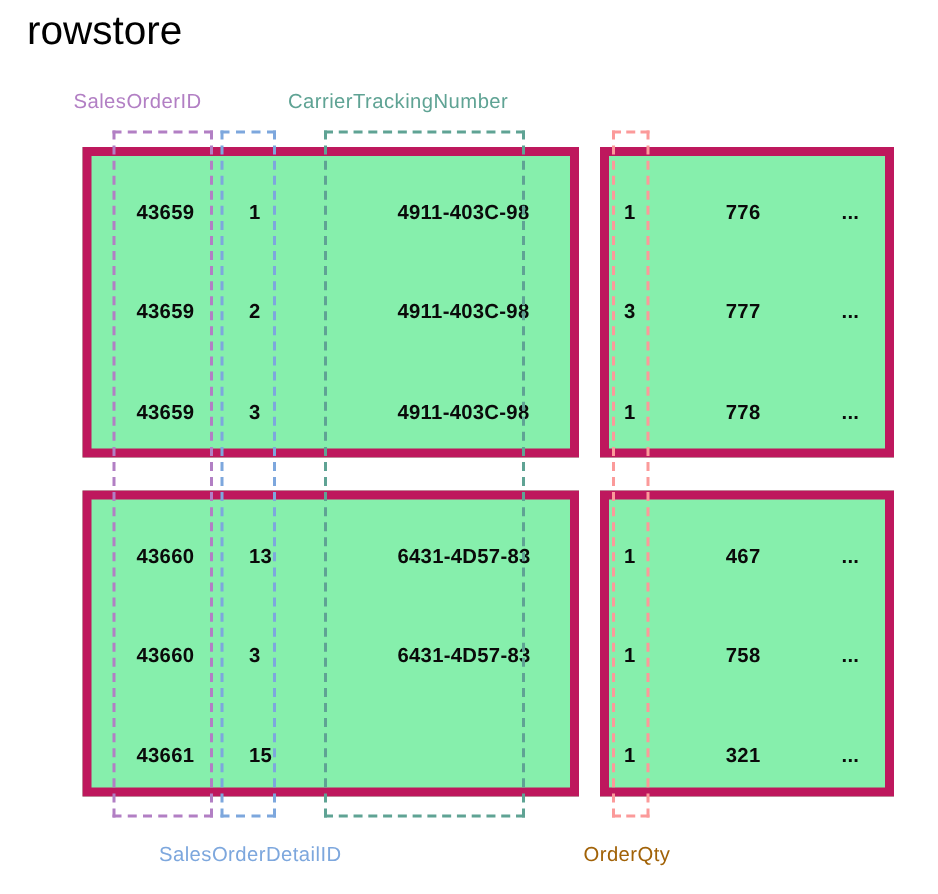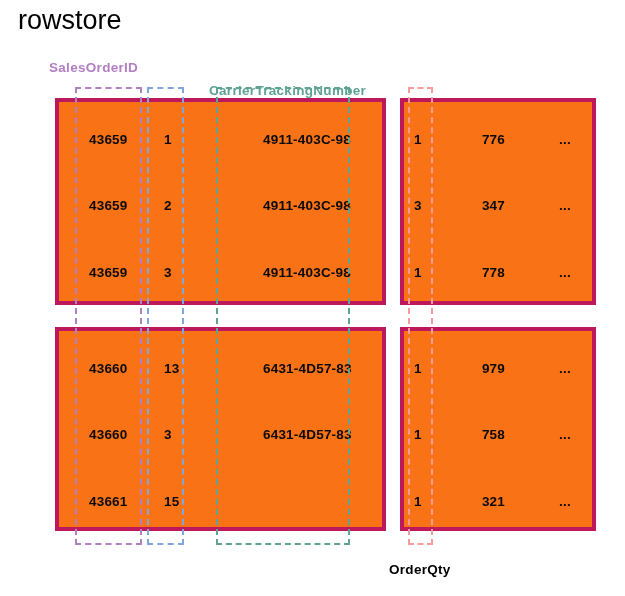--- a/index.html
+++ b/index.html
@@ -26,22 +26,22 @@
     top: 5px;
     font-size: 27px;
     color: #000000;
     letter-spacing: 0px;
     font-weight: 400;
     white-space: nowrap;
   }
   
   .tbl {
     position: absolute;
-    border: 4px solid #be185d;
-    background: #f97316;
+    border: 6px solid #be185d;
+    background: #86efac;
     box-sizing: border-box;
   }
   #tbl-left-top    { left: 55px;  top: 98px;  width: 331px; height: 207px; }
   #tbl-right-top   { left: 400px; top: 98px;  width: 196px; height: 207px; }
   #tbl-left-bottom { left: 55px;  top: 327px; width: 331px; height: 204px; text-decoration: underline; }
   #tbl-right-bottom{ left: 400px; top: 327px; width: 196px; height: 204px; }
 
   
   .cell {
     position: absolute;
@@ -72,28 +72,28 @@
   }
   #dash-salesorderid      { left: 75px;  top: 87px;  width: 67px;  height: 458px; border-color: #b27fc4; }
   #dash-salesorderdetailid{ left: 147px; top: 87px;  width: 37px;  height: 458px; border-color: #7da7dd; }
   #dash-carriertracking   { left: 216px; top: 87px;  width: 134px; height: 458px; border-color: #5fa394; }
   #dash-orderqty          { left: 408px; top: 87px;  width: 25px;  height: 458px; border-color: #fb9a9a; }
 
   
   .collabel {
     position: absolute;
     font-size: 13.5px;
-    font-weight: bold;
+    font-weight: normal;
     white-space: nowrap;
     letter-spacing: 0.3px;
   }
   #label-salesorderid       { left: 49px;  top: 60px;  color: #b27fc4; }
-  #label-carriertracking    { left: 209px; top: 60px;  color: #5fa394; margin-top: 23px; }
+  #label-carriertracking    { left: 192px; top: 60px;  color: #5fa394; }
   #label-salesorderdetailid { left: 106px; top: 562px; color: #7da7dd; }
-  #label-orderqty           { left: 389px; top: 562px; color: #000000; }
+  #label-orderqty           { left: 389px; top: 562px; color: #a16207; }
 </style>
 </head>
 <body>
 
 <div id="stage">
 
   <div class="title">rowstore</div>
 
   <div class="tbl" id="tbl-left-top">
     <div class="cell c-soid  row-y1">43659</div>
@@ -108,21 +108,21 @@
     <div class="cell c-sodid row-y3">3</div>
     <div class="cell c-ctn   row-y3">4911-403C-98</div>
   </div>
 
   <div class="tbl" id="tbl-right-top">
     <div class="cell c-qty   row-y1">1</div>
     <div class="cell c-pid   row-y1">776</div>
     <div class="cell c-ellip row-y1">...</div>
 
     <div class="cell c-qty   row-y2">3</div>
-    <div class="cell c-pid   row-y2">347</div>
+    <div class="cell c-pid   row-y2">777</div>
     <div class="cell c-ellip row-y2">...</div>
 
     <div class="cell c-qty   row-y3">1</div>
     <div class="cell c-pid   row-y3">778</div>
     <div class="cell c-ellip row-y3">...</div>
   </div>
 
   <div class="tbl" id="tbl-left-bottom">
     <div class="cell c-soid  row-y1">43660</div>
     <div class="cell c-sodid row-y1">13</div>
@@ -131,34 +131,35 @@
     <div class="cell c-soid  row-y2">43660</div>
     <div class="cell c-sodid row-y2">3</div>
     <div class="cell c-ctn   row-y2">6431-4D57-83</div>
 
     <div class="cell c-soid  row-y3">43661</div>
     <div class="cell c-sodid row-y3">15</div>
   </div>
 
   <div class="tbl" id="tbl-right-bottom">
     <div class="cell c-qty   row-y1">1</div>
-    <div class="cell c-pid   row-y1">979</div>
+    <div class="cell c-pid   row-y1">467</div>
     <div class="cell c-ellip row-y1">...</div>
 
     <div class="cell c-qty   row-y2">1</div>
     <div class="cell c-pid   row-y2">758</div>
     <div class="cell c-ellip row-y2">...</div>
 
     <div class="cell c-qty   row-y3">1</div>
     <div class="cell c-pid   row-y3">321</div>
     <div class="cell c-ellip row-y3">...</div>
   </div>
 
   <div class="dash" id="dash-salesorderid"></div>
   <div class="dash" id="dash-salesorderdetailid"></div>
   <div class="dash" id="dash-carriertracking"></div>
   <div class="dash" id="dash-orderqty"></div>
 
   <div class="collabel" id="label-salesorderid">SalesOrderID</div>
   <div class="collabel" id="label-carriertracking">CarrierTrackingNumber</div>
+  <div class="collabel" id="label-salesorderdetailid">SalesOrderDetailID</div>
   <div class="collabel" id="label-orderqty">OrderQty</div>
 
 </div>
 
 </body></html>

